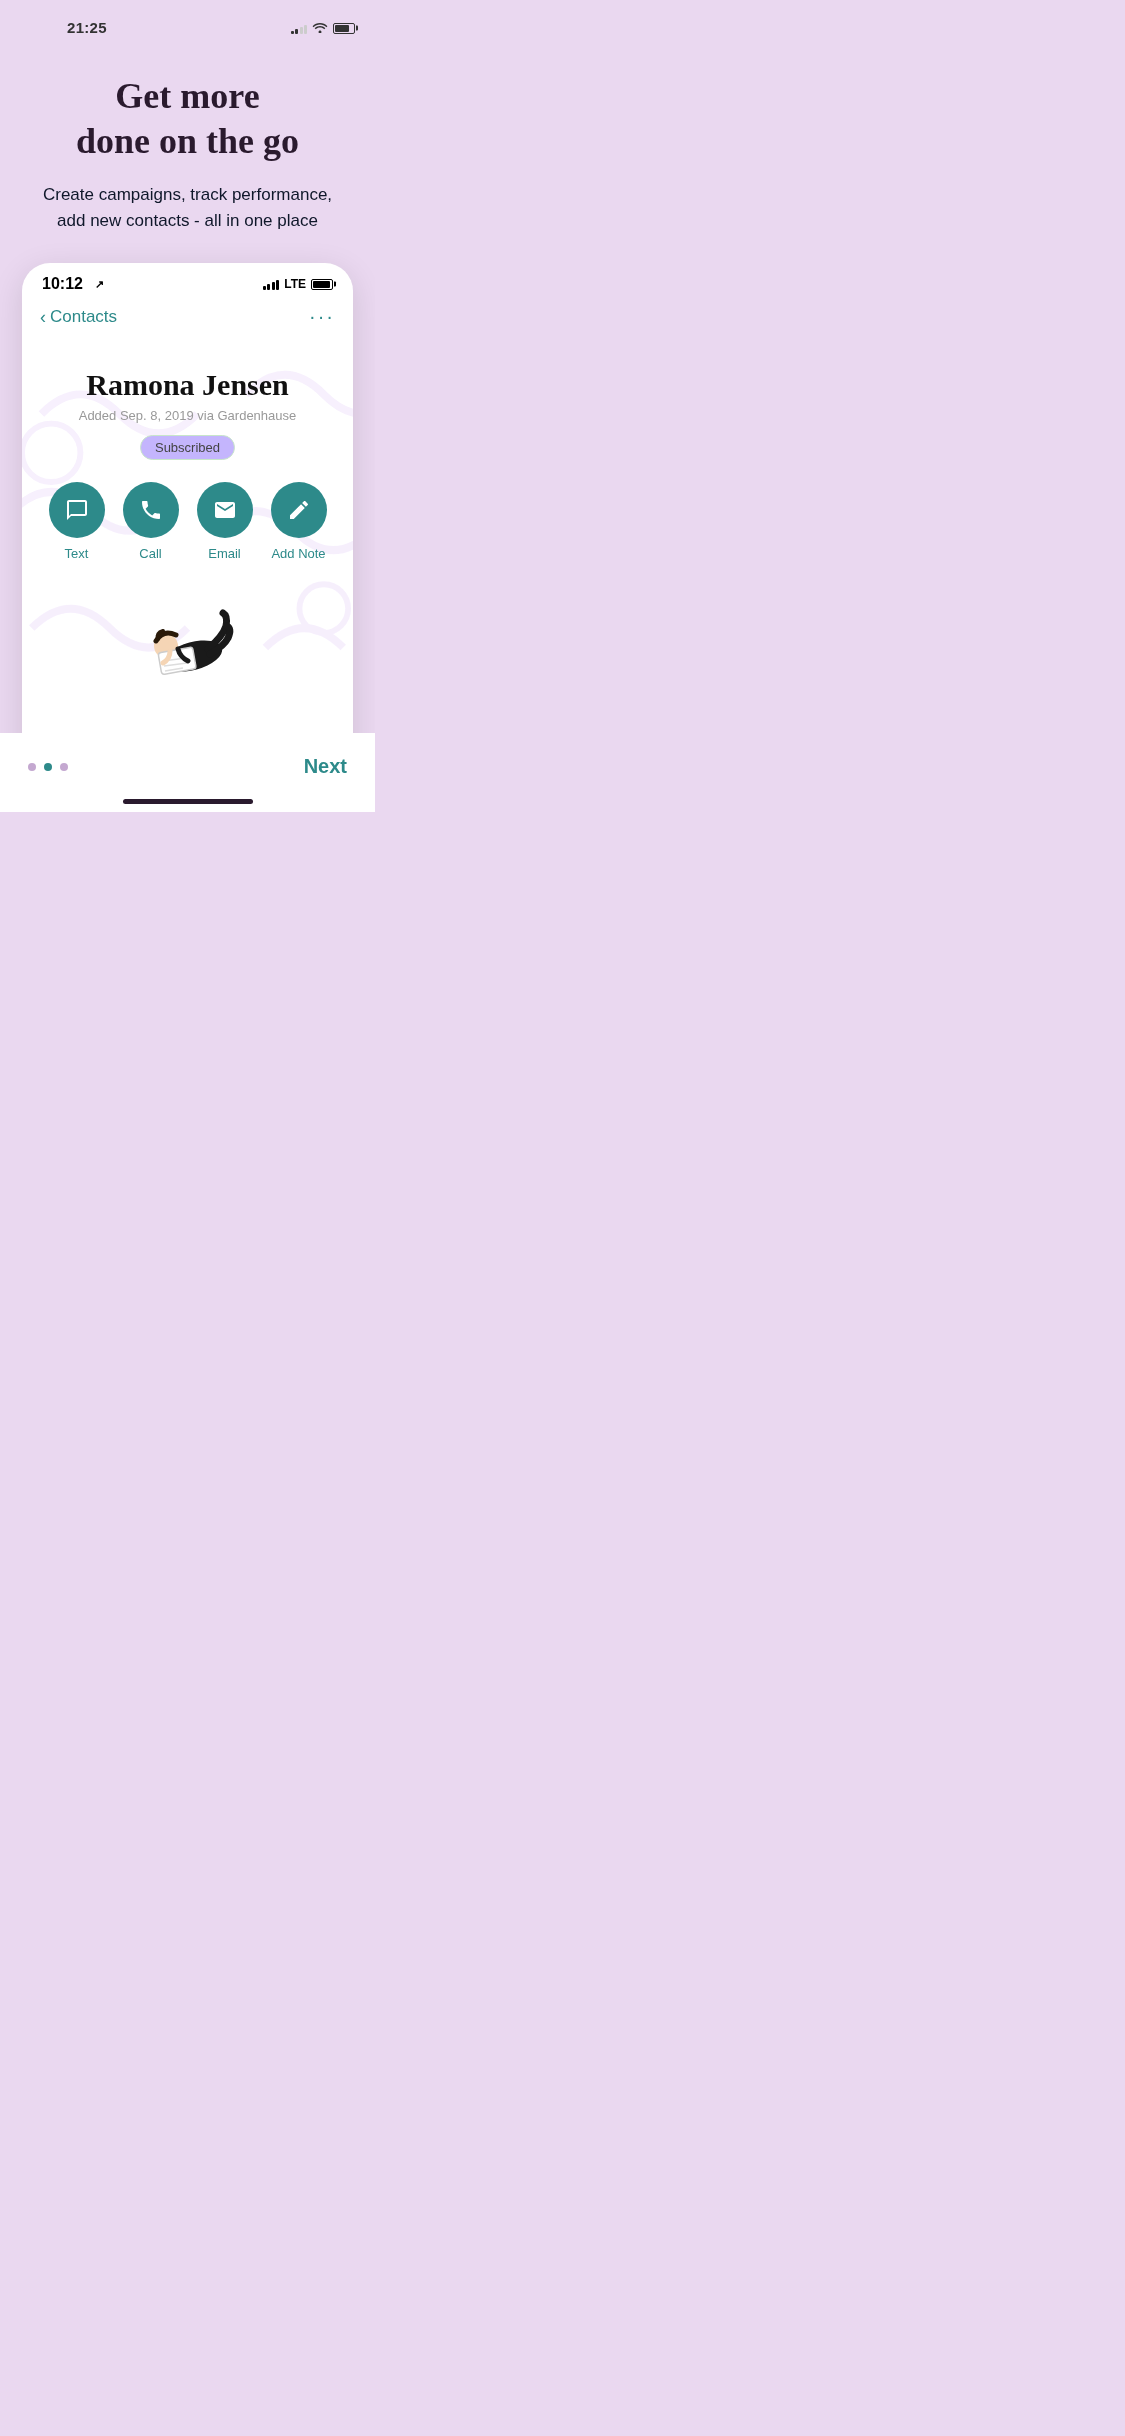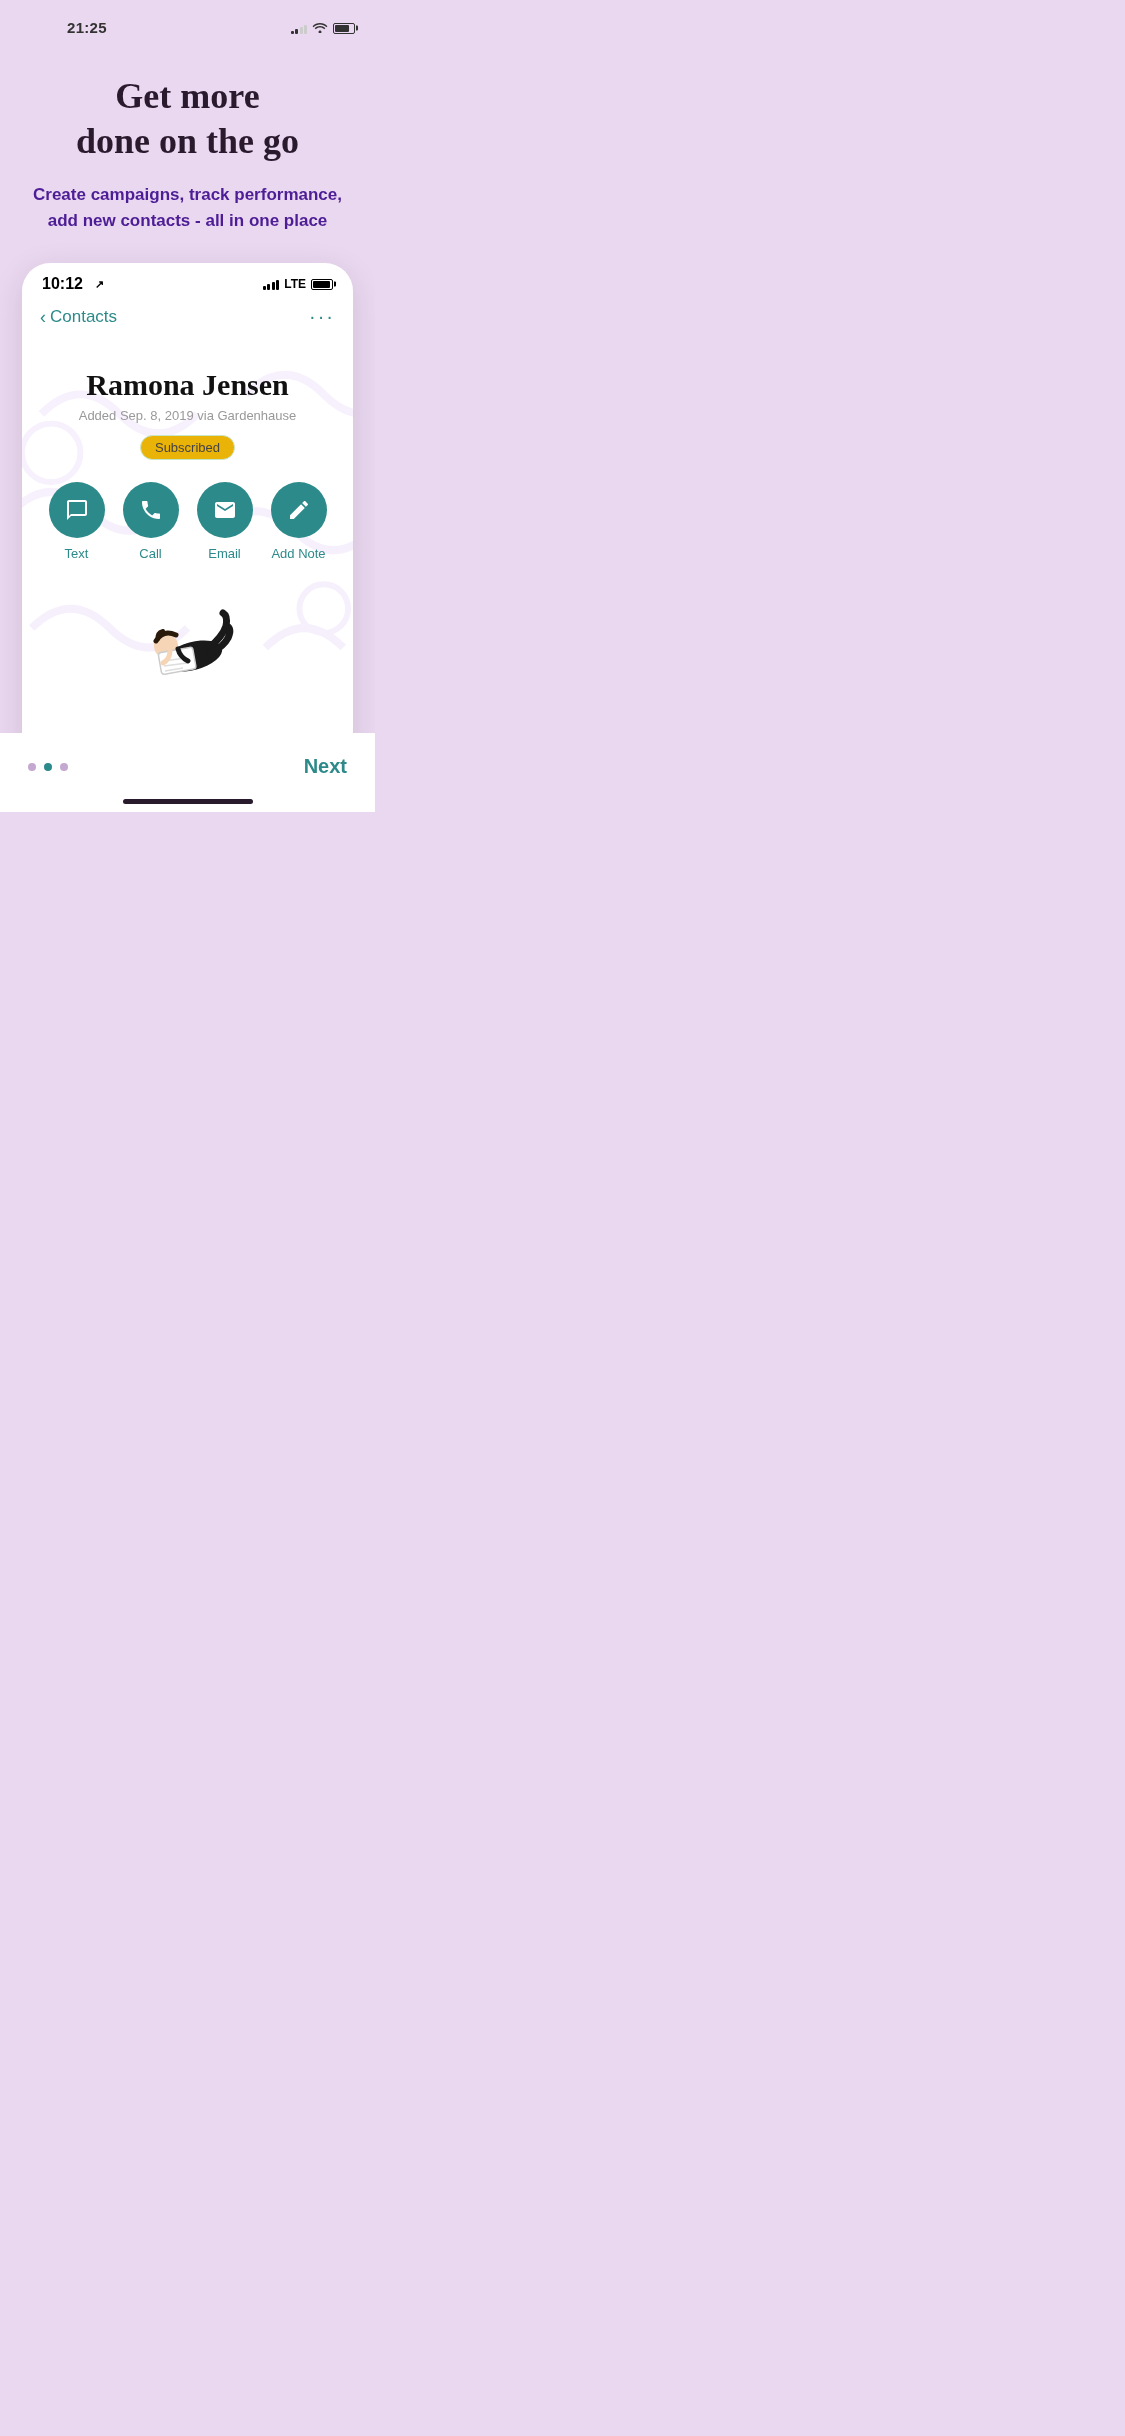--- a/index.html
+++ b/index.html
@@ -96,23 +96,23 @@
       font-size: 36px;
       font-weight: 600;
       color: #2a1a2e;
       line-height: 1.25;
       margin-bottom: 18px;
       font-family: Georgia, 'Times New Roman', serif;
     }
 
     .hero-subtitle {
       font-size: 17px;
-      color: #4c1d95;
+      color: #0f172a;
       line-height: 1.5;
-      font-weight: 700;
+      font-weight: 400;
     }
 
     
     .phone-card-wrapper {
       display: flex;
       justify-content: center;
       padding: 10px 22px 0;
     }
 
     .phone-card {
@@ -260,21 +260,21 @@
     .contact-added {
       font-size: 13px;
       color: #999;
       margin-bottom: 12px;
       position: relative;
       z-index: 1;
     }
 
     .subscribed-badge {
       display: inline-block;
-      background: #eab308;
+      background: #c4b5fd;
       border: 1px solid #c8e6c9;
       color: #444;
       font-size: 13px;
       padding: 4px 14px;
       border-radius: 20px;
       margin-bottom: 22px;
       position: relative;
       z-index: 1;
     }
 

